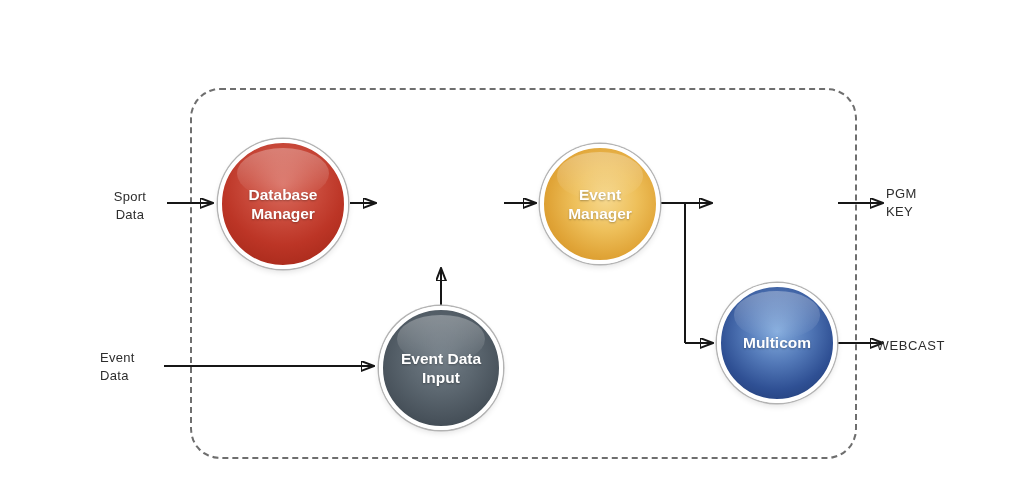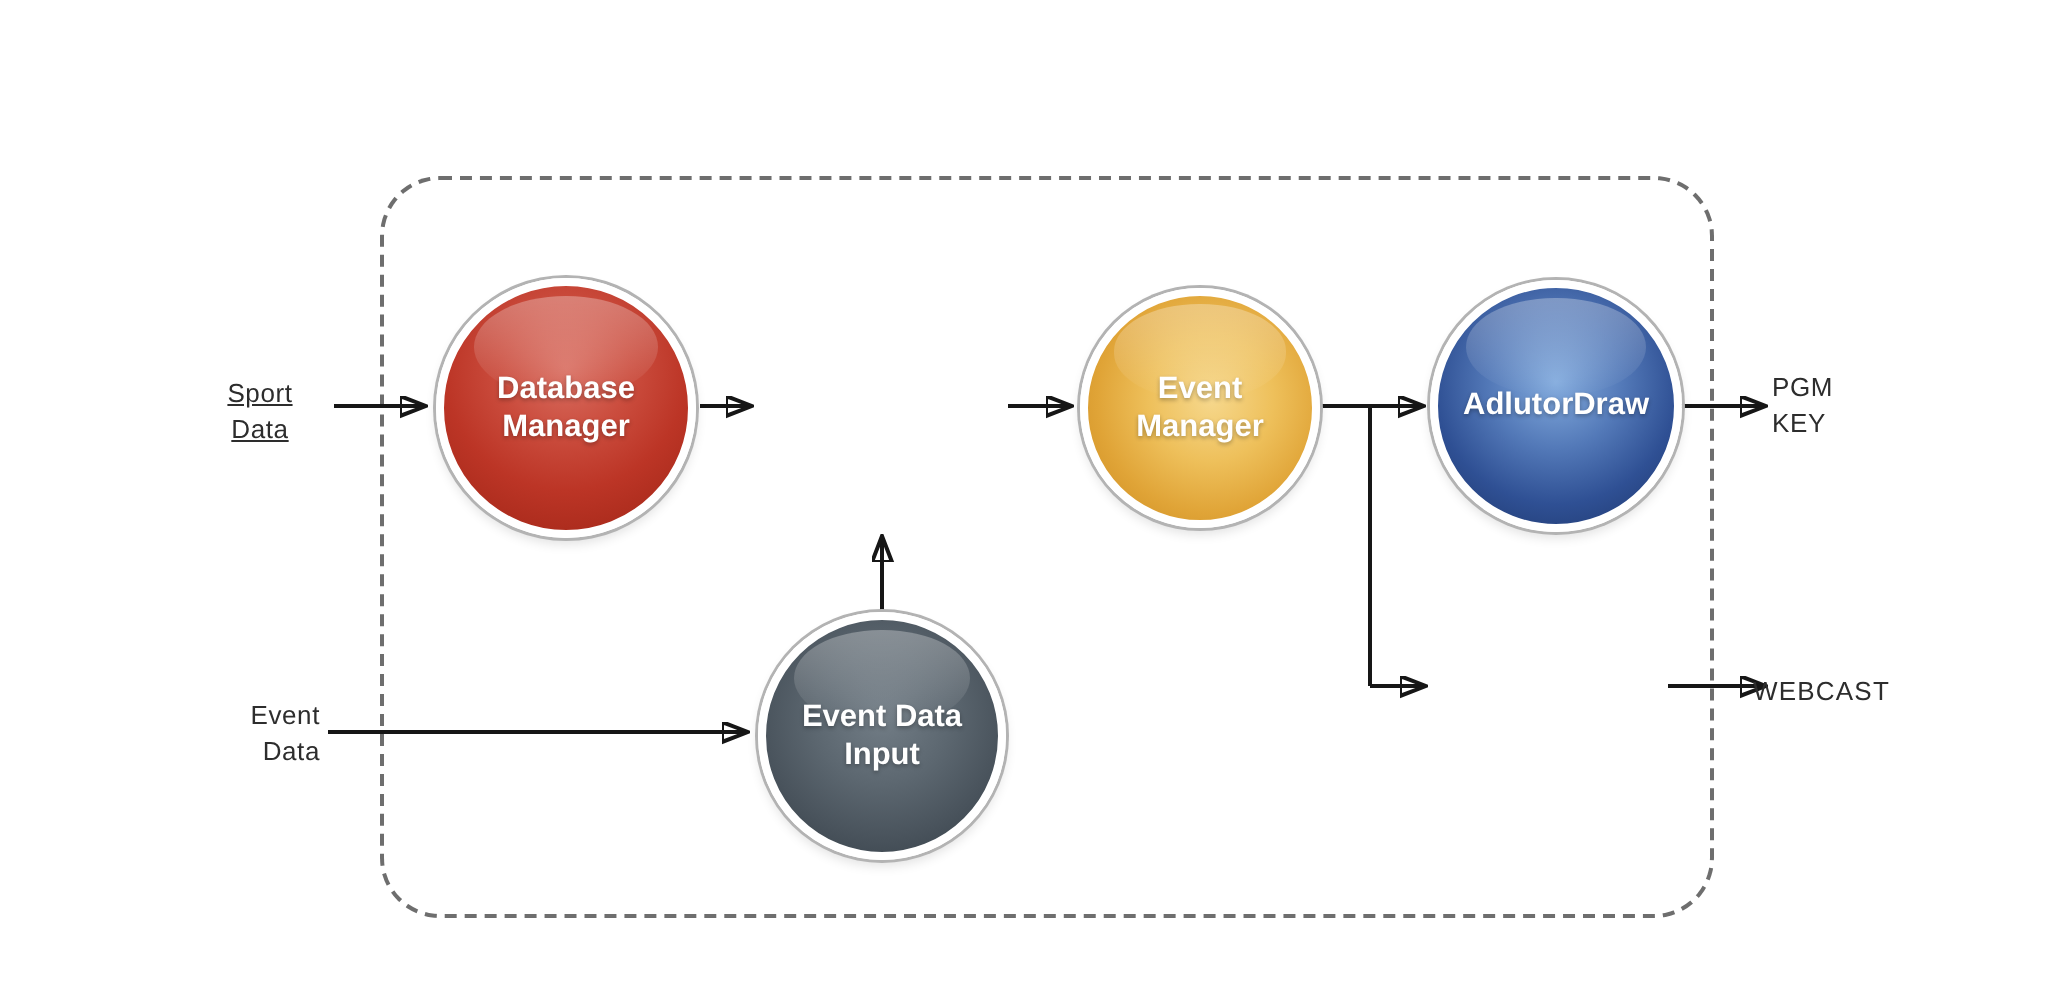--- a/index.html
+++ b/index.html
@@ -38,22 +38,22 @@
   .node-database  { left:380px; top:143px; width:114px; height:114px; }
   .node-eventmgr  { left:540px; top:144px; width:112px; height:112px; }
   .node-adlutor   { left:715px; top:140px; width:118px; height:118px; }
   .node-multicom  { left:717px; top:283px; width:112px; height:112px; }
   .node-eventdata { left:379px; top:306px; width:116px; height:116px; }
 
   .ext-label {
     position:absolute; color:#2d2d2d; font-size:13px; line-height:1.35;
     white-space:pre-line; letter-spacing:.3px;
   }
-  .lbl-sport   { left:100px; top:188px; width:60px; text-align:center;text-decoration:underline; }
-  .lbl-event   { left:100px; top:349px; width:60px; text-align:right; }
+  .lbl-sport   { left:100px; top:188px; width:60px; text-align:center; }
+  .lbl-event   { left:100px; top:349px; width:60px; text-align:left; }
   .lbl-pgmkey  { left:886px; top:185px; width:50px; text-align:left; }
   .lbl-webcast { left:855px; top:337px; width:90px; text-align:right; letter-spacing:.6px; }
 </style>
 </head>
 <body>
 
 <div class="canvas">
 
   <div class="boundary"></div>
 
@@ -79,24 +79,24 @@
     <span>Database
 Manager</span>
   </div>
 
 
   <div class="node node-gold node-eventmgr">
     <span>Event
 Manager</span>
   </div>
 
-  <div class="node node-blue node-adlutor">
-    <span>AdlutorDraw</span>
+
+  <div class="node node-blue node-multicom">
+    <span>Multicom</span>
   </div>
-
 
   <div class="node node-gray node-eventdata">
     <span>Event Data
 Input</span>
   </div>
 
   <div class="ext-label lbl-sport">Sport
 Data</div>
 
   <div class="ext-label lbl-event">Event

